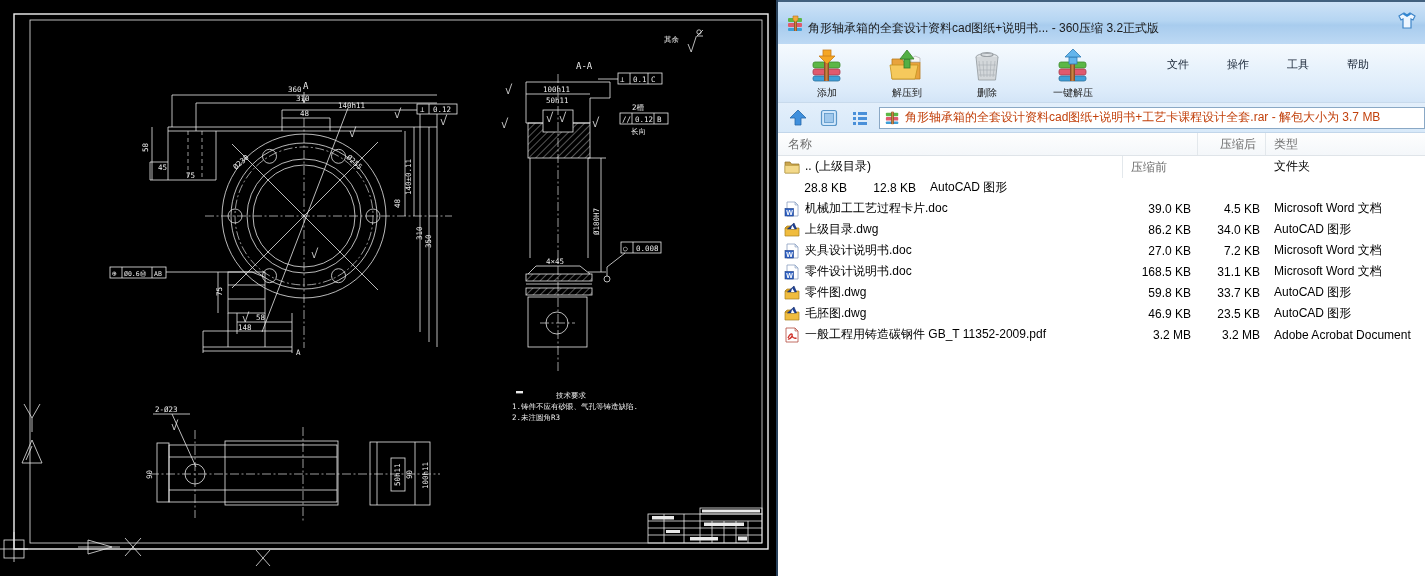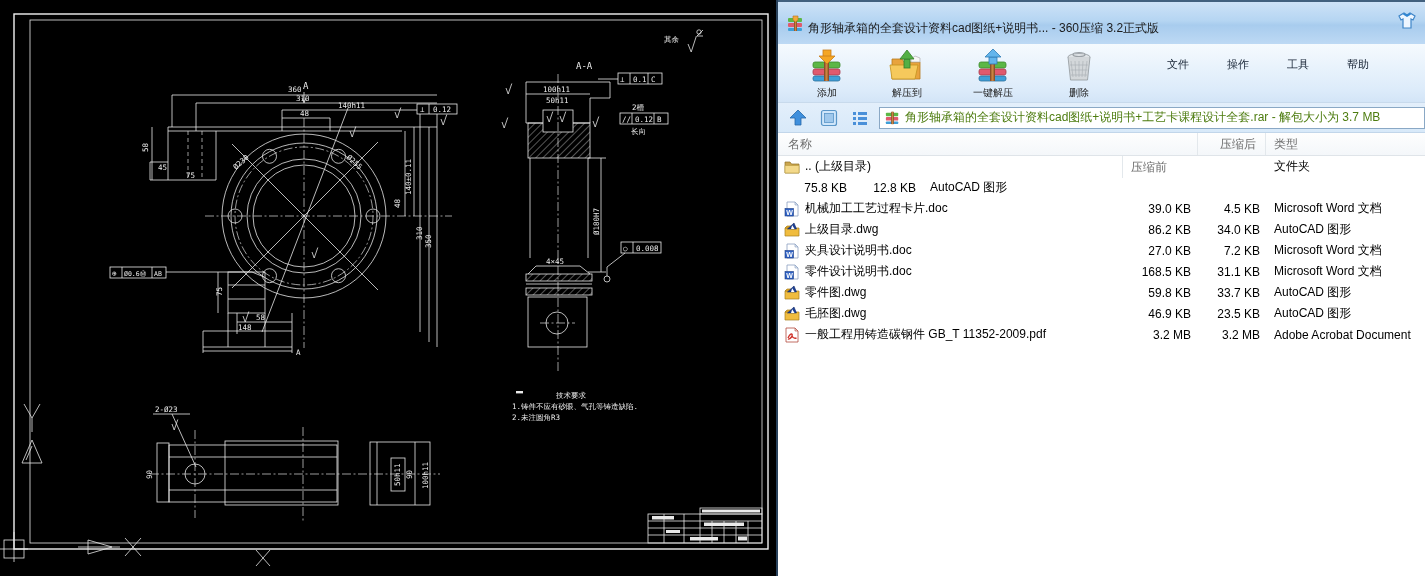--- a/index.html
+++ b/index.html
@@ -33,21 +33,21 @@
   .toolbar{height:56px;background:linear-gradient(#f5fafe,#dcebfa 80%,#d3e5f7);
     border-bottom:1px solid #c8daec;display:flex;align-items:flex-start;padding:2px 0 0 16px;gap:14px;}
   .tbtn{display:flex;flex-direction:column;align-items:center;width:66px;padding-top:1px;}
   .tbtn.wide{width:78px;}
   .tbtn .lbl{font-size:10px;color:#222;margin-top:0px;}
 
   .addressbar{height:29px;background:linear-gradient(#e3effb,#d8e9f9);display:flex;align-items:center;
     padding:0 0 0 8px;gap:7px;border-bottom:1px solid #c2d6ea;}
   .abtn{width:24px;height:22px;display:flex;align-items:center;justify-content:center;border-radius:3px;}
   .addr-input{flex:1;height:20px;background:#fff;border:1px solid #8aa8c5;display:flex;align-items:center;
-    gap:5px;padding:0 5px;font-size:12px;color:#4d7c0f;white-space:nowrap;overflow:hidden;}
+    gap:5px;padding:0 5px;font-size:12px;color:#c2410c;white-space:nowrap;overflow:hidden;}
 
   .list-header{height:22px;display:flex;align-items:center;font-size:12px;color:#6d6d6d;
     background:linear-gradient(#fefefe,#f4f7fa);border-bottom:1px solid #dfe4e9;}
   .list-header .hc{height:100%;display:flex;align-items:center;box-sizing:border-box;}
   .hc.h-name{width:344px;padding-left:10px;}
   .hc.h-pre{width:75px;justify-content:flex-start;padding-left:8px;border-left:1px solid #e3e8ec;margin-top:46px;}
   .hc.h-post{width:68px;padding-left:22px;border-left:1px solid #e3e8ec;}
   .hc.h-type{flex:1;padding-left:8px;border-left:1px solid #e3e8ec;}
 
   .filelist{background:#fff;}
@@ -371,53 +371,53 @@
           <svg width="36" height="36" viewBox="0 0 36 36">
             <path d="M3,12 h10 l2,3 h16 v17 H3 Z" fill="#e8a33d" stroke="#b87a1d" stroke-width="0.8"></path>
             <path d="M22,12 l4,-3 5,2 v4 h-9 Z" fill="#f7f7f7" stroke="#b0b0b0" stroke-width="0.7"></path>
             <path d="M1,18 h28 l-3,14 H3 Z" fill="#f6c95c" stroke="#c3931f" stroke-width="0.8"></path>
             <rect x="15" y="12" width="6" height="9" fill="#53b045" stroke="#357f28" stroke-width="0.8"></rect>
             <path d="M11,12 h14 l-7,-9 Z" fill="#53b045" stroke="#357f28" stroke-width="0.8"></path>
           </svg>
         </span>
         <span class="lbl">解压到</span>
       </div>
-      <div class="tbtn wide">
-        <span>
-          <svg width="36" height="36" viewBox="0 0 36 36">
-            <rect x="4" y="15" width="27" height="6" rx="2" fill="#5cb746" stroke="#3d8a2c" stroke-width="0.8"></rect>
-            <rect x="4" y="22" width="27" height="6" rx="2" fill="#e05a6e" stroke="#a93a4c" stroke-width="0.8"></rect>
-            <rect x="4" y="29" width="27" height="5" rx="2" fill="#3f9fd8" stroke="#2b6f9c" stroke-width="0.8"></rect>
-            <rect x="15" y="13" width="5" height="21" fill="#8c4f2a"></rect>
-            <rect x="16.4" y="13" width="2.2" height="21" fill="#c9853f"></rect>
-            <rect x="14" y="10" width="8" height="7" fill="#63b5ec" stroke="#2f7bb4" stroke-width="0.8"></rect>
-            <path d="M10,10 h16 l-8,-8 Z" fill="#63b5ec" stroke="#2f7bb4" stroke-width="0.8"></path>
-          </svg>
-        </span>
-        <span class="lbl">一键解压</span>
-      </div>
       <div class="tbtn">
         <span>
           <svg width="36" height="36" viewBox="0 0 36 36">
             <ellipse cx="18" cy="10" rx="11" ry="3.5" fill="#dfe3e6" stroke="#9aa0a5" stroke-width="0.9"></ellipse>
             <path d="M7,10 L9.5,33 h17 L29,10" fill="#d3d7da" stroke="#9aa0a5" stroke-width="0.9"></path>
             <ellipse cx="18" cy="7.5" rx="6" ry="2" fill="none" stroke="#9aa0a5" stroke-width="1.2"></ellipse>
             <g stroke="#aeb3b8" stroke-width="0.7">
               <line x1="10" y1="14" x2="12" y2="30"></line>
                 <line x1="14" y1="14" x2="15" y2="30"></line>
               <line x1="18" y1="14" x2="18" y2="30"></line>
                 <line x1="22" y1="14" x2="21" y2="30"></line>
               <line x1="26" y1="14" x2="24" y2="30"></line>
               <line x1="9" y1="18" x2="27" y2="18"></line>
                 <line x1="9.5" y1="23" x2="26.5" y2="23"></line>
               <line x1="10" y1="28" x2="26" y2="28"></line>
             </g>
           </svg>
         </span>
         <span class="lbl">删除</span>
+      </div>
+      <div class="tbtn wide">
+        <span>
+          <svg width="36" height="36" viewBox="0 0 36 36">
+            <rect x="4" y="15" width="27" height="6" rx="2" fill="#5cb746" stroke="#3d8a2c" stroke-width="0.8"></rect>
+            <rect x="4" y="22" width="27" height="6" rx="2" fill="#e05a6e" stroke="#a93a4c" stroke-width="0.8"></rect>
+            <rect x="4" y="29" width="27" height="5" rx="2" fill="#3f9fd8" stroke="#2b6f9c" stroke-width="0.8"></rect>
+            <rect x="15" y="13" width="5" height="21" fill="#8c4f2a"></rect>
+            <rect x="16.4" y="13" width="2.2" height="21" fill="#c9853f"></rect>
+            <rect x="14" y="10" width="8" height="7" fill="#63b5ec" stroke="#2f7bb4" stroke-width="0.8"></rect>
+            <path d="M10,10 h16 l-8,-8 Z" fill="#63b5ec" stroke="#2f7bb4" stroke-width="0.8"></path>
+          </svg>
+        </span>
+        <span class="lbl">一键解压</span>
       </div>
     </div>
 
     <div class="addressbar">
       <span class="abtn">
         <svg width="18" height="18" viewBox="0 0 18 18">
           <path d="M9,1 L17,9 H12 V16 H6 V9 H1 Z" fill="#3f8fdc" stroke="#2668a8" stroke-width="0.8"></path>
         </svg>
       </span>
       <span class="abtn">
@@ -466,21 +466,21 @@
             <path d="M1,6.5 h14 v7.5 H1 Z" fill="#f3d98b" stroke="#b89a3e" stroke-width="0.6"></path>
           </svg>
           <span>.. (上级目录)</span>
         </span>
         <span class="c-pre"></span>
         <span class="c-post"></span>
         <span class="c-type">文件夹</span>
       </div>
 
       <div class="row">
-        <span class="c-pre">75.8 KB</span>
+        <span class="c-pre">28.8 KB</span>
         <span class="c-post">12.8 KB</span>
         <span class="c-type">AutoCAD 图形</span>
       </div>
 
       <div class="row">
         <span class="c-name">
           <svg class="ic" viewBox="0 0 16 16">
             <path d="M3,1 h8 l3,3 v11 H3 Z" fill="#ffffff" stroke="#8aa0c0" stroke-width="0.8"></path>
             <path d="M11,1 l3,3 h-3 Z" fill="#dfe8f4" stroke="#8aa0c0" stroke-width="0.6"></path>
             <rect x="1" y="7.5" width="8.5" height="7.5" fill="#2f62c4" stroke="#1d3f87" stroke-width="0.6"></rect>

